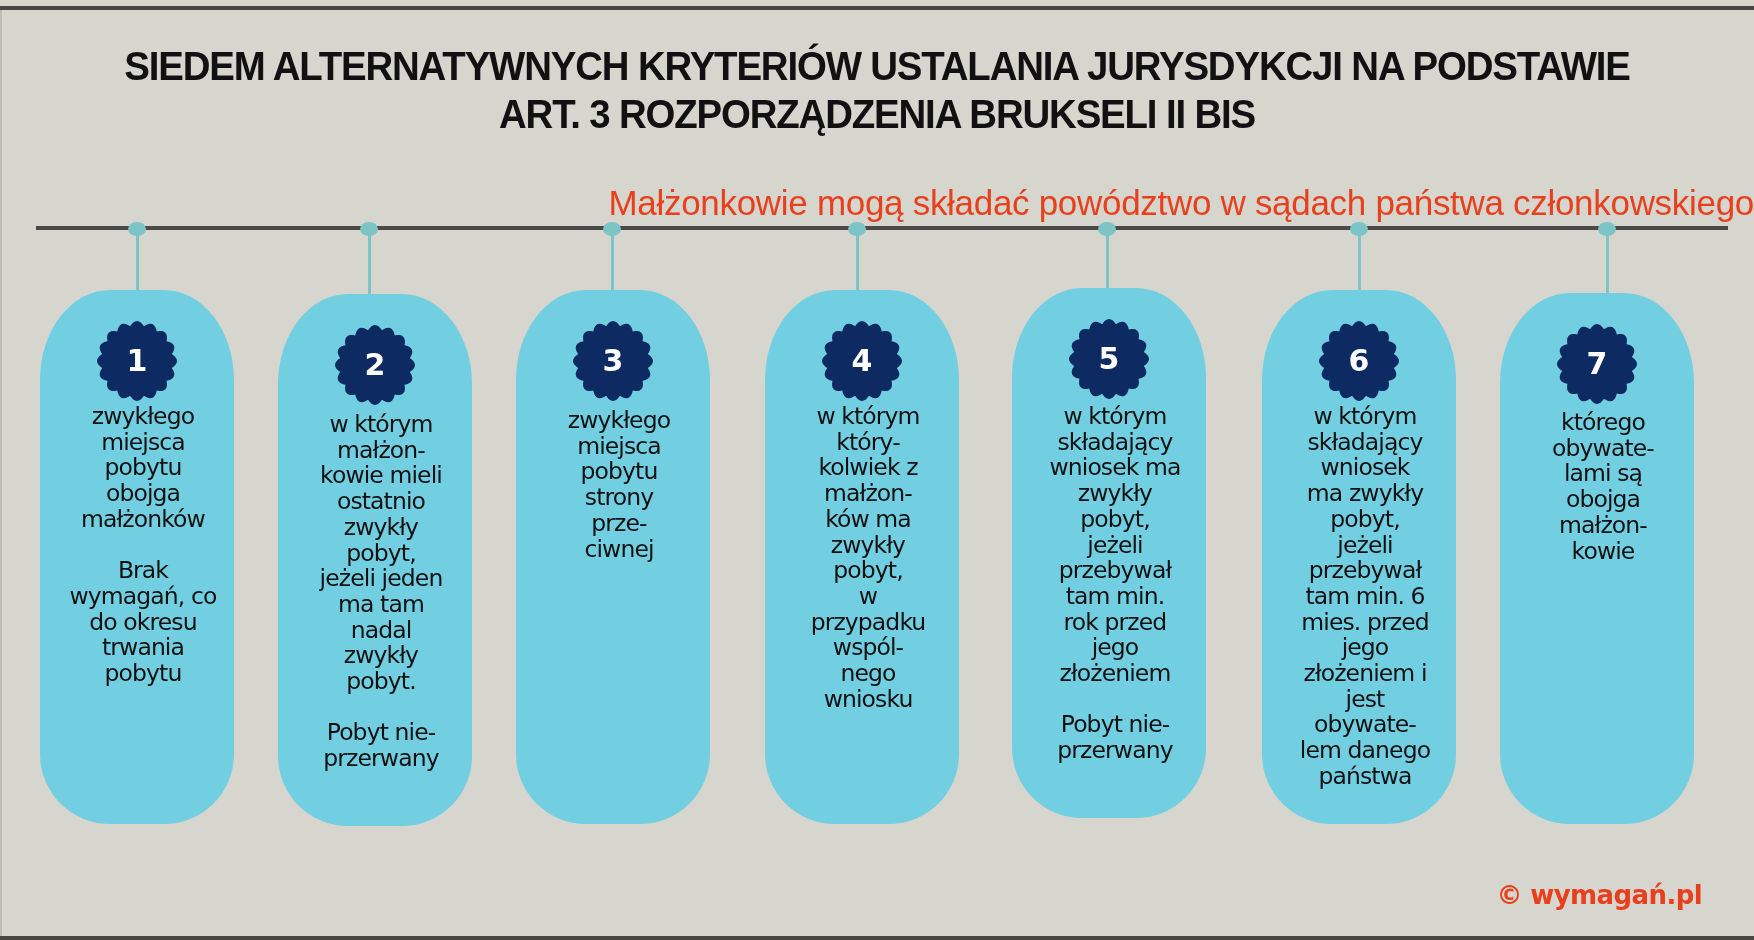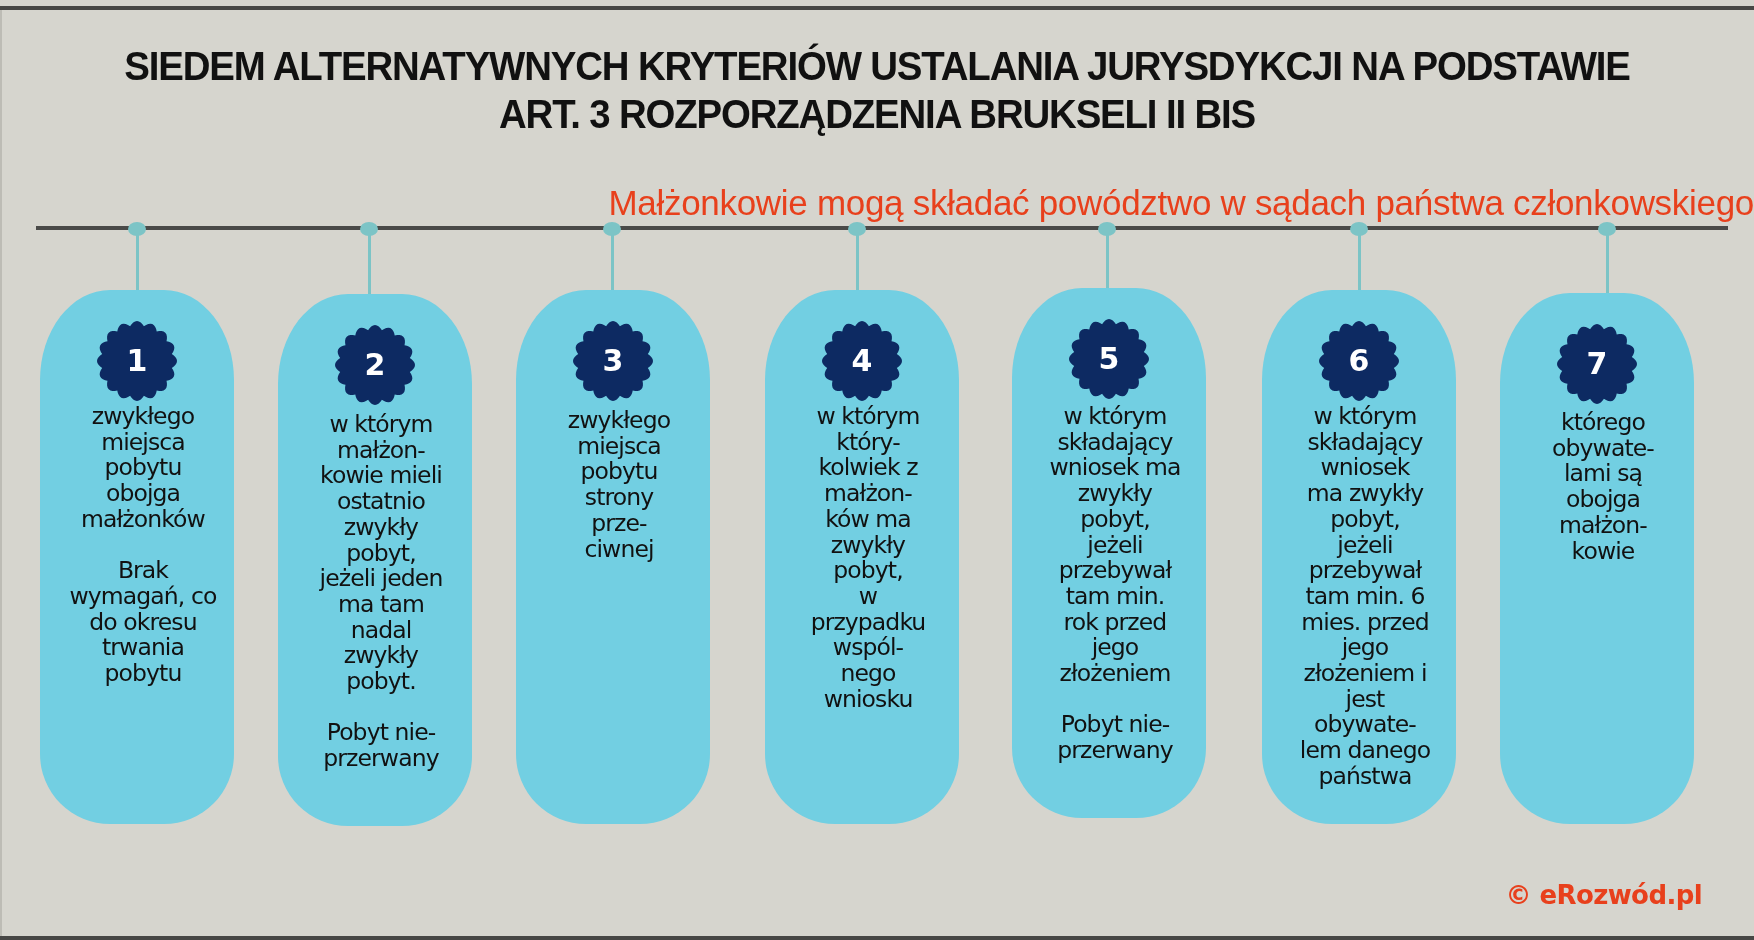--- a/index.html
+++ b/index.html
@@ -258,19 +258,19 @@
     <div class="num">7</div>
   </div>
   <div class="card-text" style="top:117px">którego
 obywate-
 lami są
 obojga
 małżon-
 kowie</div>
 </div>
 
-<div class="footer">© eRozwód.pl</div>
+<div class="footer">© wymagań.pl</div>
 
 <svg width="0" height="0" style="position:absolute" aria-hidden="true">
   <defs>
     <path id="seal" fill="#0d2a62" d="M81.00 41.00 L80.61 42.95 L79.50 44.79 L77.82 46.46 L75.82 47.93 L77.11 50.04 L78.02 52.23 L78.34 54.36 L77.96 56.31 L76.85 57.96 L75.11 59.23 L72.93 60.14 L70.52 60.72 L70.90 63.17 L70.90 65.54 L70.38 67.63 L69.28 69.28 L67.63 70.38 L65.54 70.90 L63.17 70.90 L60.72 70.52 L60.14 72.93 L59.23 75.11 L57.96 76.85 L56.31 77.96 L54.36 78.34 L52.23 78.02 L50.04 77.11 L47.93 75.82 L46.46 77.82 L44.79 79.50 L42.95 80.61 L41.00 81.00 L39.05 80.61 L37.21 79.50 L35.54 77.82 L34.07 75.82 L31.96 77.11 L29.77 78.02 L27.64 78.34 L25.69 77.96 L24.04 76.85 L22.77 75.11 L21.86 72.93 L21.28 70.52 L18.83 70.90 L16.46 70.90 L14.37 70.38 L12.72 69.28 L11.62 67.63 L11.10 65.54 L11.10 63.17 L11.48 60.72 L9.07 60.14 L6.89 59.23 L5.15 57.96 L4.04 56.31 L3.66 54.36 L3.98 52.23 L4.89 50.04 L6.18 47.93 L4.18 46.46 L2.50 44.79 L1.39 42.95 L1.00 41.00 L1.39 39.05 L2.50 37.21 L4.18 35.54 L6.18 34.07 L4.89 31.96 L3.98 29.77 L3.66 27.64 L4.04 25.69 L5.15 24.04 L6.89 22.77 L9.07 21.86 L11.48 21.28 L11.10 18.83 L11.10 16.46 L11.62 14.37 L12.72 12.72 L14.37 11.62 L16.46 11.10 L18.83 11.10 L21.28 11.48 L21.86 9.07 L22.77 6.89 L24.04 5.15 L25.69 4.04 L27.64 3.66 L29.77 3.98 L31.96 4.89 L34.07 6.18 L35.54 4.18 L37.21 2.50 L39.05 1.39 L41.00 1.00 L42.95 1.39 L44.79 2.50 L46.46 4.18 L47.93 6.18 L50.04 4.89 L52.23 3.98 L54.36 3.66 L56.31 4.04 L57.96 5.15 L59.23 6.89 L60.14 9.07 L60.72 11.48 L63.17 11.10 L65.54 11.10 L67.63 11.62 L69.28 12.72 L70.38 14.37 L70.90 16.46 L70.90 18.83 L70.52 21.28 L72.93 21.86 L75.11 22.77 L76.85 24.04 L77.96 25.69 L78.34 27.64 L78.02 29.77 L77.11 31.96 L75.82 34.07 L77.82 35.54 L79.50 37.21 L80.61 39.05 L81.00 41.00 Z"></path>
   </defs>
 </svg>
 
 </body></html>

